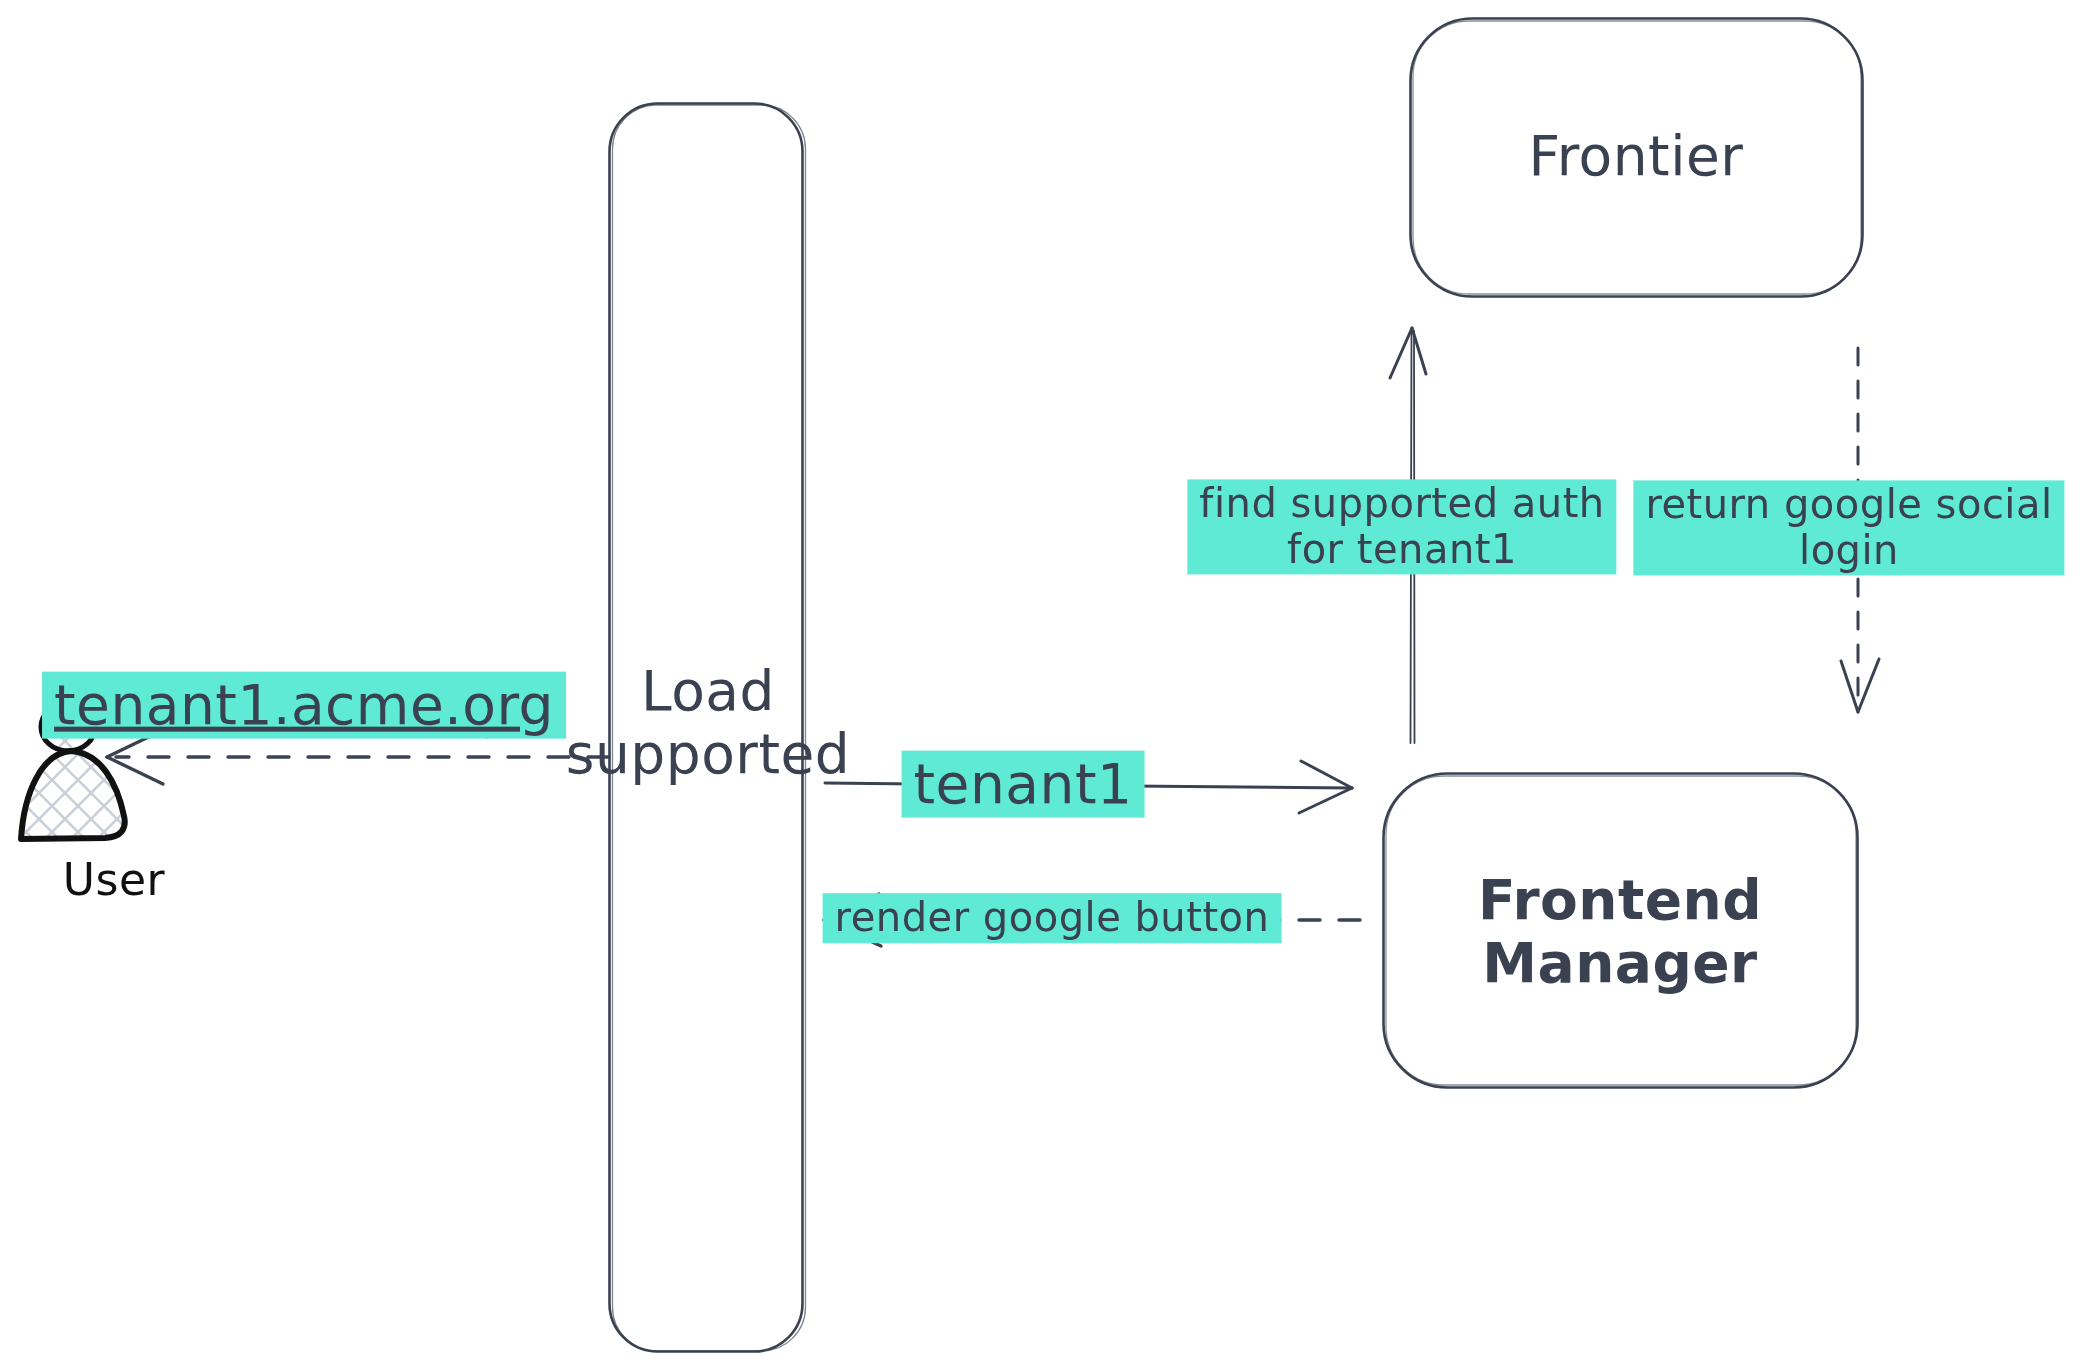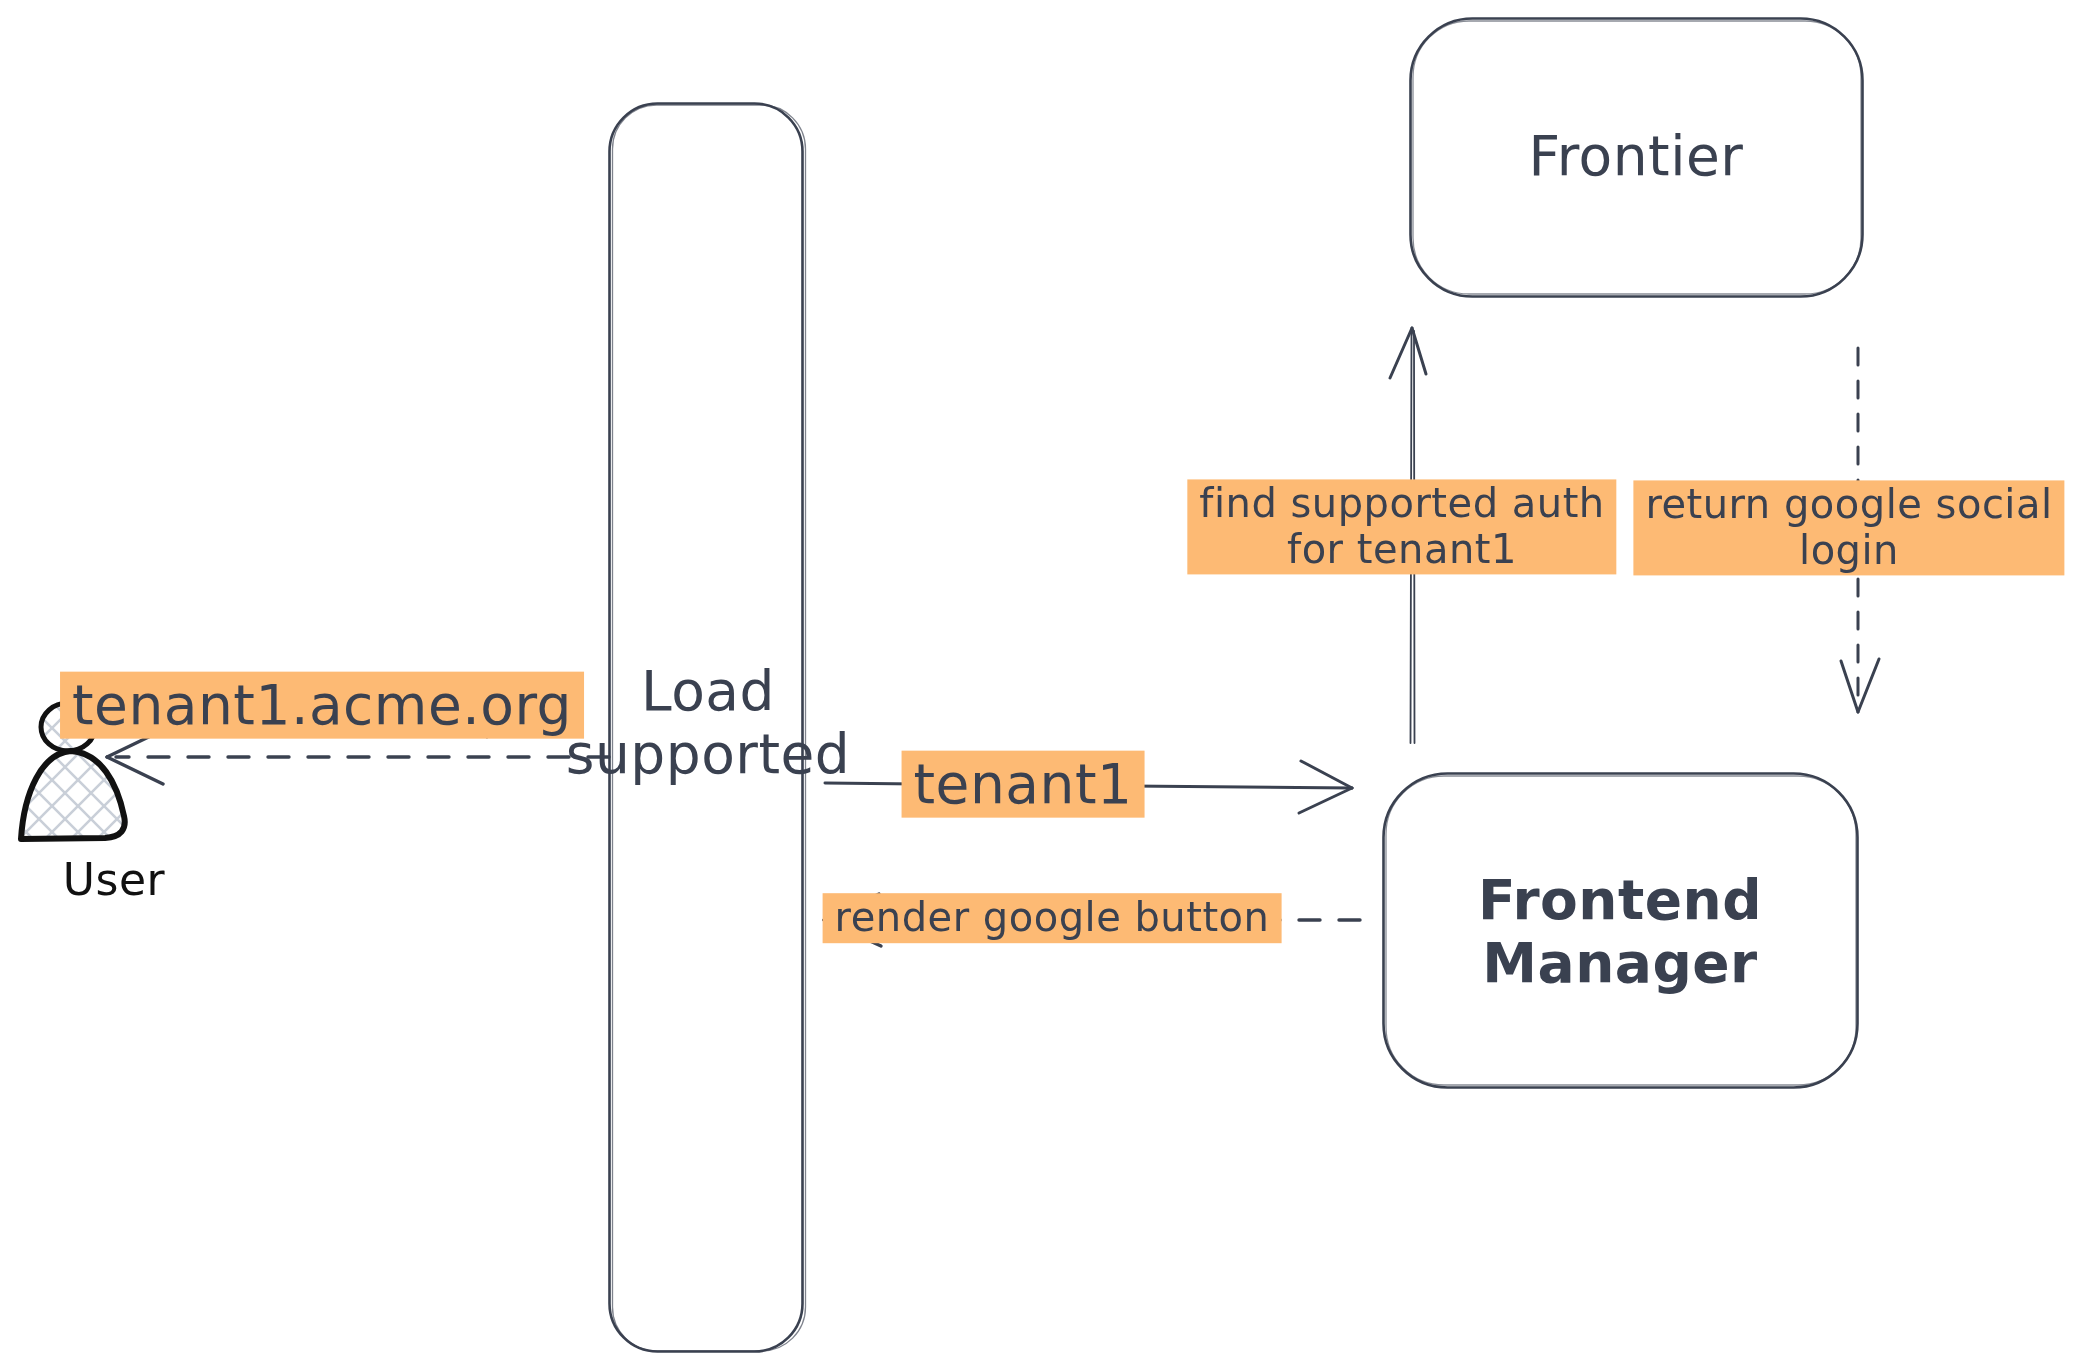--- a/index.html
+++ b/index.html
@@ -23,21 +23,21 @@
   }
   .lbl {
     position: absolute;
     transform: translate(-50%, -50%);
     color: #3a4150;
     font-size: 40px;
     line-height: 1.14;
     letter-spacing: 0.5px;
     white-space: nowrap;
     text-align: center;
-    background: #fdba74;
+    background: #5eead4;
     padding: 2px 12px;
   }
   .lbl.no-bg {
     background: transparent;
     padding: 0;
   }
   .lbl.two-line span { display: block; }
   .lbl.user-lbl {
     color: #111111;
     font-size: 44px;
@@ -123,21 +123,21 @@
 
   <div class="lbl no-bg big" style="left:1636px; top:156px;">Frontier</div>
 
   <div class="lbl no-bg two-line big" style="left:1620px; top:932px;font-weight:bold;">
     <span>Frontend</span>
     <span>Manager</span>
   </div>
 
   <div class="lbl no-bg user-lbl" style="left:72px; top:880px;margin-left:42px;">User</div>
 
-  <div class="lbl big" style="left:322px; top:705px;">tenant1.acme.org</div>
+  <div class="lbl big" style="left:304px; top:705px;text-decoration:underline;">tenant1.acme.org</div>
 
   <div class="lbl big" style="left:1023px; top:784px;">tenant1</div>
 
   <div class="lbl" style="left:1052px; top:918px;">render google button</div>
 
   <div class="lbl two-line" style="left:1402px; top:527px;">
     <span>find supported auth</span>
     <span>for tenant1</span>
   </div>
 

